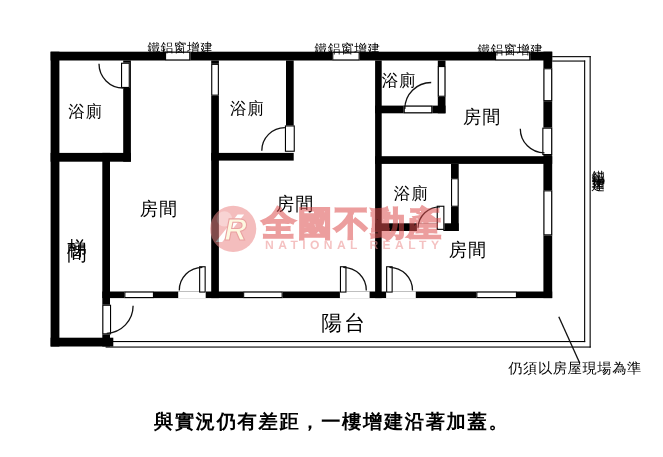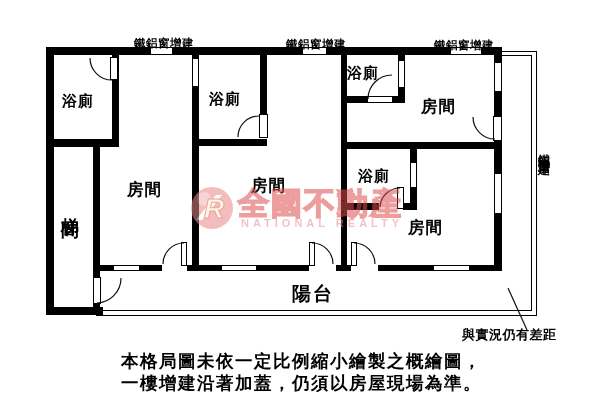--- a/index.html
+++ b/index.html
@@ -8,21 +8,21 @@
   
   .wall{position:absolute;background:#000;z-index:10;}
   .thin{position:absolute;background:#000;z-index:5;}
   
   .window{position:absolute;background:#fff;border:1px solid #000;box-sizing:border-box;z-index:12;}
   
   .gap{position:absolute;background:#fff;z-index:12;}
   .leaf{position:absolute;background:#fff;border:1px solid #000;box-sizing:border-box;z-index:13;}
   svg.overlay{position:absolute;left:0;top:0;z-index:14;}
   
-  .lbl{position:absolute;color:#000;font-weight:bold;white-space:nowrap;z-index:20;}
+  .lbl{position:absolute;color:#000;font-weight:normal;white-space:nowrap;z-index:20;}
   .room-lbl{font-size:16.5px;letter-spacing:1px;}
   .bath-lbl{font-size:15px;letter-spacing:1px;}
   .top-lbl{font-size:11.5px;letter-spacing:0.5px;}
   .vert{writing-mode:vertical-rl;text-orientation:upright;}
   .stair-lbl{font-size:18px;letter-spacing:5px;}
   .rightv-lbl{font-size:12px;letter-spacing:2px;}
   .balcony-lbl{font-size:19px;letter-spacing:2px;}
   .pointer-lbl{font-size:13px;letter-spacing:0.5px;}
   .disc{position:absolute;width:100%;text-align:center;font-size:17.5px;font-weight:bold;letter-spacing:1.5px;color:#000;z-index:20;}
   
@@ -110,29 +110,28 @@
   <div class="lbl room-lbl" style="left:251px;top:175px;">房間</div>
   <div class="lbl room-lbl" style="left:421px;top:96px;">房間</div>
   <div class="lbl room-lbl" style="left:408px;top:217px;">房間</div>
   <div class="lbl stair-lbl vert" style="left:58px;top:202px;">梯間</div>
   <div class="lbl balcony-lbl" style="left:292px;top:281px;">陽台</div>
 
   <div class="lbl top-lbl" style="left:134px;top:36px;">鐵鋁窗增建</div>
   <div class="lbl top-lbl" style="left:286px;top:37px;">鐵鋁窗增建</div>
   <div class="lbl top-lbl" style="left:434px;top:38px;">鐵鋁窗增建</div>
   <div class="lbl rightv-lbl vert" style="left:535px;top:145px;">鐵鋁窗增建</div>
-  <div class="lbl pointer-lbl" style="left:462px;top:326px;">與實況仍有差距</div>
+  <div class="lbl pointer-lbl" style="left:462px;top:326px;">仍須以房屋現場為準</div>
 
   <div id="watermark">
     <svg id="wm-logo" width="44" height="44">
       <circle cx="22" cy="22" r="21" fill="#ec8888"></circle>
       <circle cx="14" cy="13" r="7" fill="#f4b0b0"></circle>
       <polygon points="6,34 12,34 32,9 26,9" fill="#ffffff"></polygon>
       <text x="14" y="32" font-size="28" font-weight="bold" font-style="italic" font-family="Liberation Sans, sans-serif" fill="#fdf3c8" stroke="#d85555" stroke-width="1">R</text>
     </svg>
     <div id="wm-en">NATIONAL REALTY</div>
     <div id="wm-zh">全國不動產</div>
   </div>
 
-  <div class="disc" style="top:349px;">本格局圖未依一定比例縮小繪製之概繪圖，</div>
-  <div class="disc" style="top:371px;">一樓增建沿著加蓋，仍須以房屋現場為準。</div>
+  <div class="disc" style="top:371px;">與實況仍有差距，一樓增建沿著加蓋。</div>
 
 </div>
 
 </body></html>

